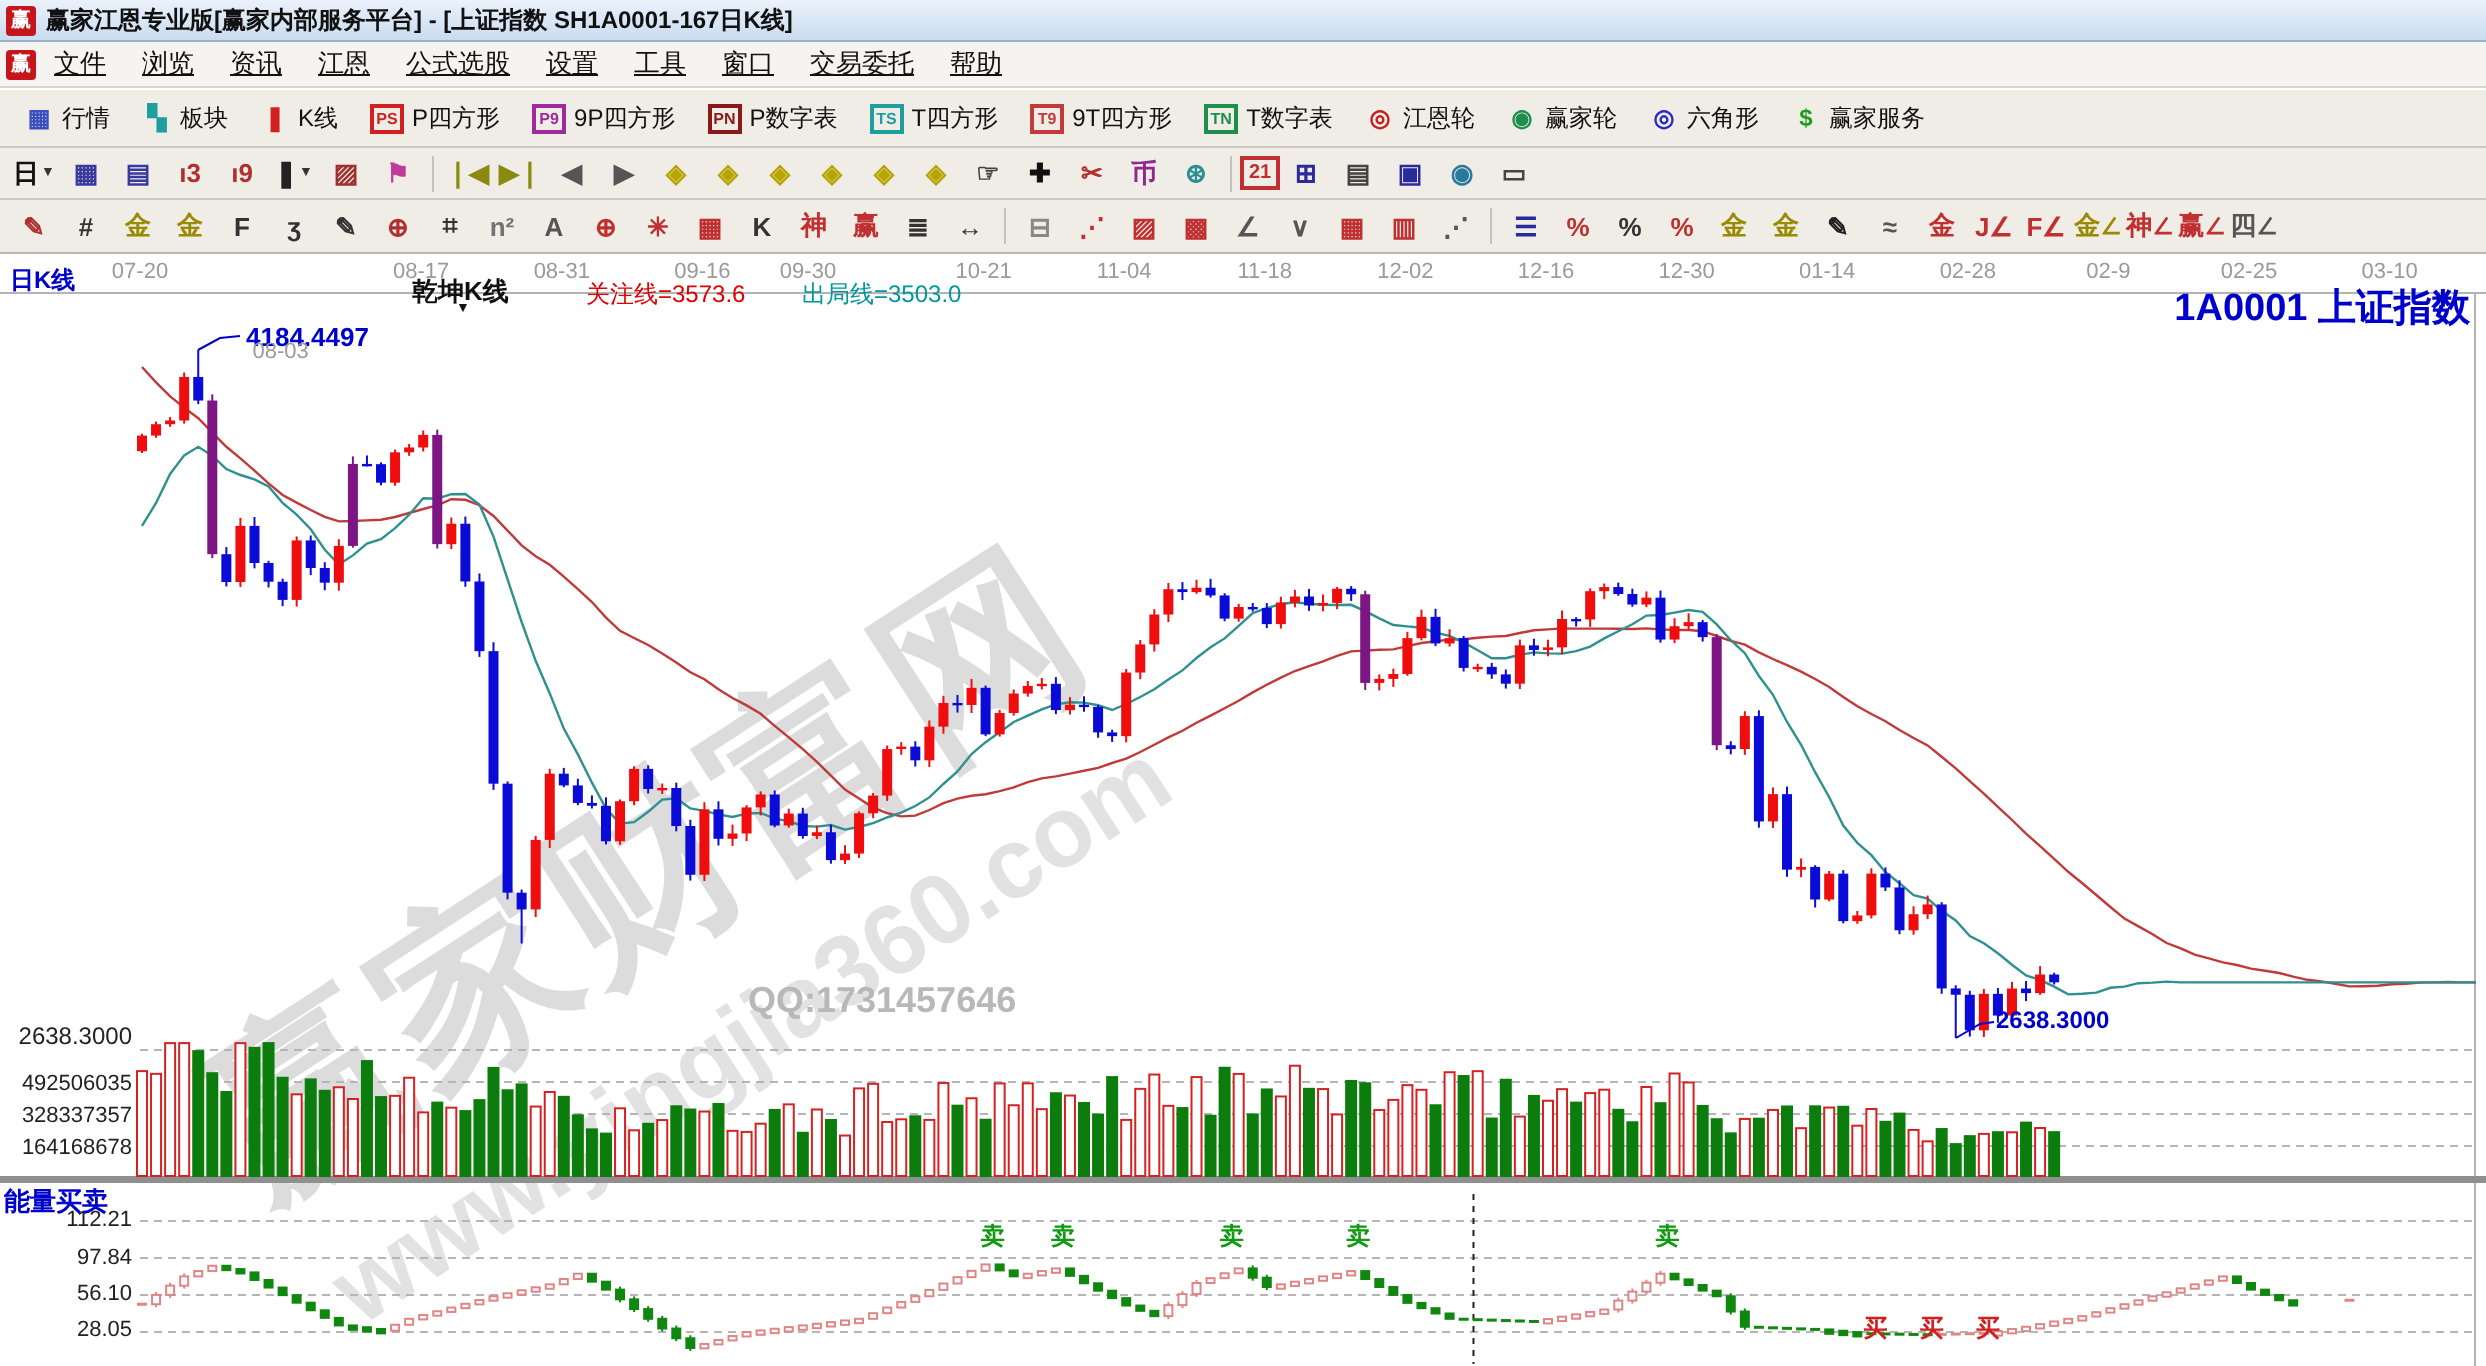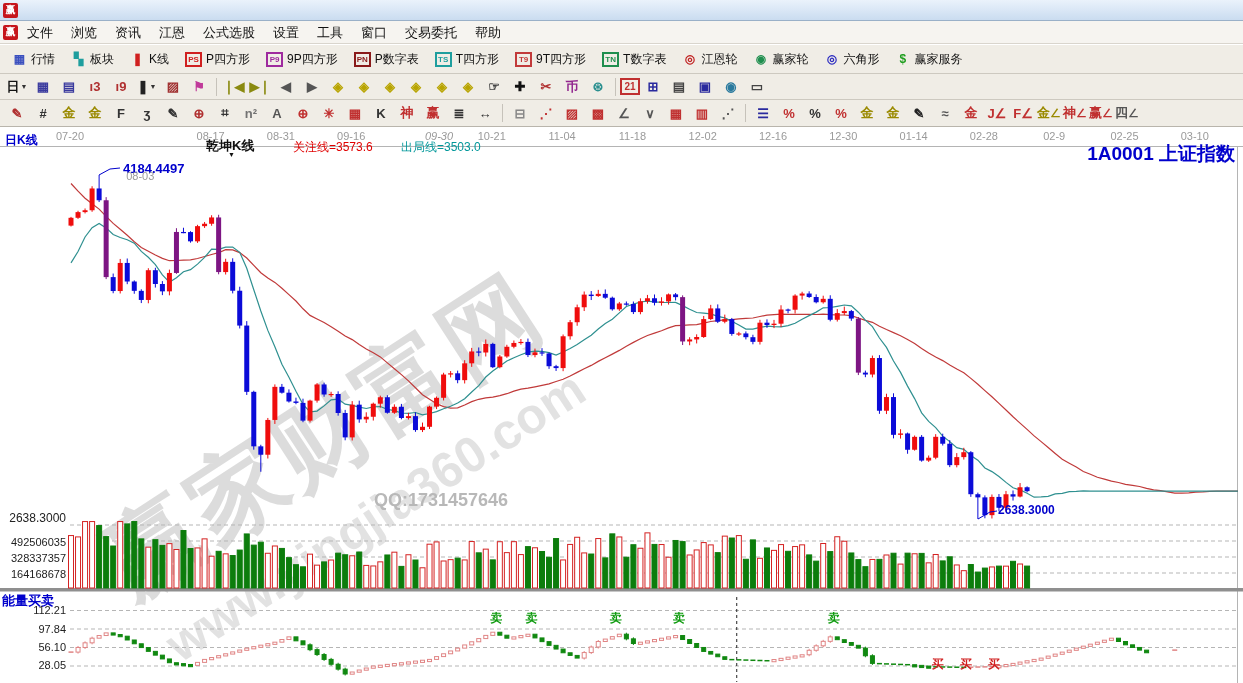--- a/index.html
+++ b/index.html
@@ -7,21 +7,21 @@
        font-family:"Liberation Sans",sans-serif;background:#fff;}
   
   .titlebar{position:absolute;left:0;top:0;width:1243px;height:21px;
     background:linear-gradient(#eaf2fb,#cadcf0);border-bottom:1px solid #9ab0c8;
     display:flex;align-items:center;gap:5px;padding-left:3px;box-sizing:border-box;
     font-size:12px;font-weight:bold;color:#111;}
   .logo{width:15px;height:15px;background:#c6161c;color:#fff;font-size:10px;font-weight:bold;
     display:flex;align-items:center;justify-content:center;border-radius:2px;flex:0 0 auto;}
   .menubar{position:absolute;left:0;top:21px;width:1243px;height:23px;background:#f6f4f0;
     border-bottom:1px solid #d9d5cd;display:flex;align-items:center;padding-left:3px;box-sizing:border-box;}
-  .menu-item{font-size:13px;color:#111;padding:2px 9px;cursor:default;}
+  .menu-item{font-size:13px;color:#111;padding:2px 9px;cursor:default;text-decoration:underline;}
   .toolbar{position:absolute;left:0;width:1243px;background:#f0ede6;border-bottom:1px solid #cdc9c0;
     display:flex;align-items:center;box-sizing:border-box;padding-left:4px;}
   .tb1{top:44px;height:30px;border-top:1px solid #fff;}
   .tb2{top:74px;height:26px;}
   .tb3{top:100px;height:27px;border-bottom:1px solid #b9b5ac;}
   .tb-btn{display:inline-flex;align-items:center;gap:4px;padding:2px 7px;font-size:12px;color:#111;
     border:1px solid transparent;}
   .tb-ico{width:15px;height:15px;display:flex;align-items:center;justify-content:center;
     font-size:12px;font-weight:bold;}
   .tb-ico.boxed{border:2px solid currentColor;font-size:8px;width:13px;height:11px;}
@@ -41,20 +41,21 @@
   .lbl{position:absolute;z-index:3;white-space:nowrap;}
   .date-label{position:absolute;top:130px;width:44px;text-align:center;font-size:11px;color:#9a9a9a;z-index:3;}
   .scale{left:0;width:66px;text-align:right;font-size:11px;color:#222;}
   .blue{color:#0000cc;font-weight:bold;}
 </style>
 </head>
 <body>
 
 <div class="titlebar">
   <span class="logo">赢</span>
+  <span>赢家江恩专业版[赢家内部服务平台] - [上证指数  SH1A0001-167日K线]</span>
 </div>
 <div class="menubar">
   <span class="logo">赢</span>
   <span id="menu-items"><span class="menu-item">文件</span><span class="menu-item">浏览</span><span class="menu-item">资讯</span><span class="menu-item">江恩</span><span class="menu-item">公式选股</span><span class="menu-item">设置</span><span class="menu-item">工具</span><span class="menu-item">窗口</span><span class="menu-item">交易委托</span><span class="menu-item">帮助</span></span>
 </div>
 <div class="toolbar tb1" id="toolbar-main">
     <span class="tb-btn">
       <span class="tb-ico" style="color: rgb(58, 79, 191);">▦</span>
       <span class="">行情</span>
     </span>
@@ -823,21 +824,21 @@
 <div class="lbl blue" style="right:8px;top:141px;font-size:19px">1A0001  上证指数</div>
 <div class="lbl scale" style="top:511px;font-size:12px">2638.3000</div>
 <div class="lbl blue" style="left:2px;top:592px;font-size:13px">能量买卖</div>
 <div class="lbl blue" style="left:998px;top:503px;font-size:12px">2638.3000</div>
 
 <div class="date-label" style="left: 48px;">07-20</div>
 <div class="date-label" style="left: 118.3px; margin-top: 40px;">08-03</div>
 <div class="date-label" style="left: 188.6px;">08-17</div>
 <div class="date-label" style="left: 258.9px;">08-31</div>
 <div class="date-label" style="left: 329.2px;">09-16</div>
-<div class="date-label" style="left: 417px; font-style: italic;">09-30</div>
+<div class="date-label" style="left: 382px;">09-30</div>
 <div class="date-label" style="left: 469.8px;">10-21</div>
 <div class="date-label" style="left: 540.1px;">11-04</div>
 <div class="date-label" style="left: 610.4px;">11-18</div>
 <div class="date-label" style="left: 680.7px;">12-02</div>
 <div class="date-label" style="left: 751px;">12-16</div>
 <div class="date-label" style="left: 821.3px;">12-30</div>
 <div class="date-label" style="left: 891.6px;">01-14</div>
 <div class="date-label" style="left: 961.9px;">02-28</div>
 <div class="date-label" style="left: 1032.2px;">02-9</div>
 <div class="date-label" style="left: 1102.5px;">02-25</div>

